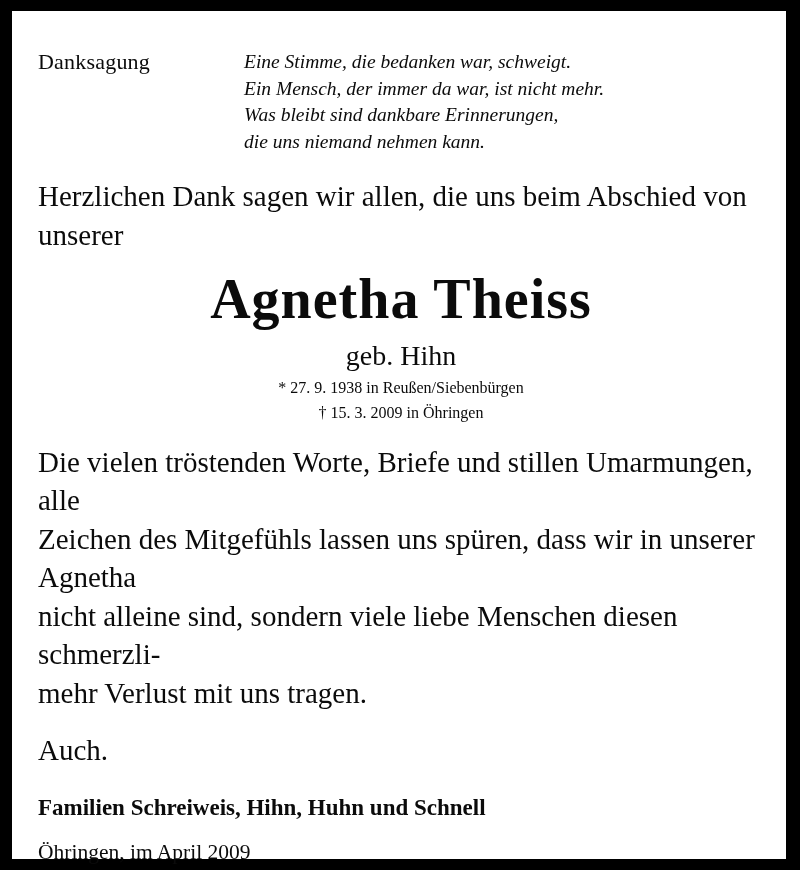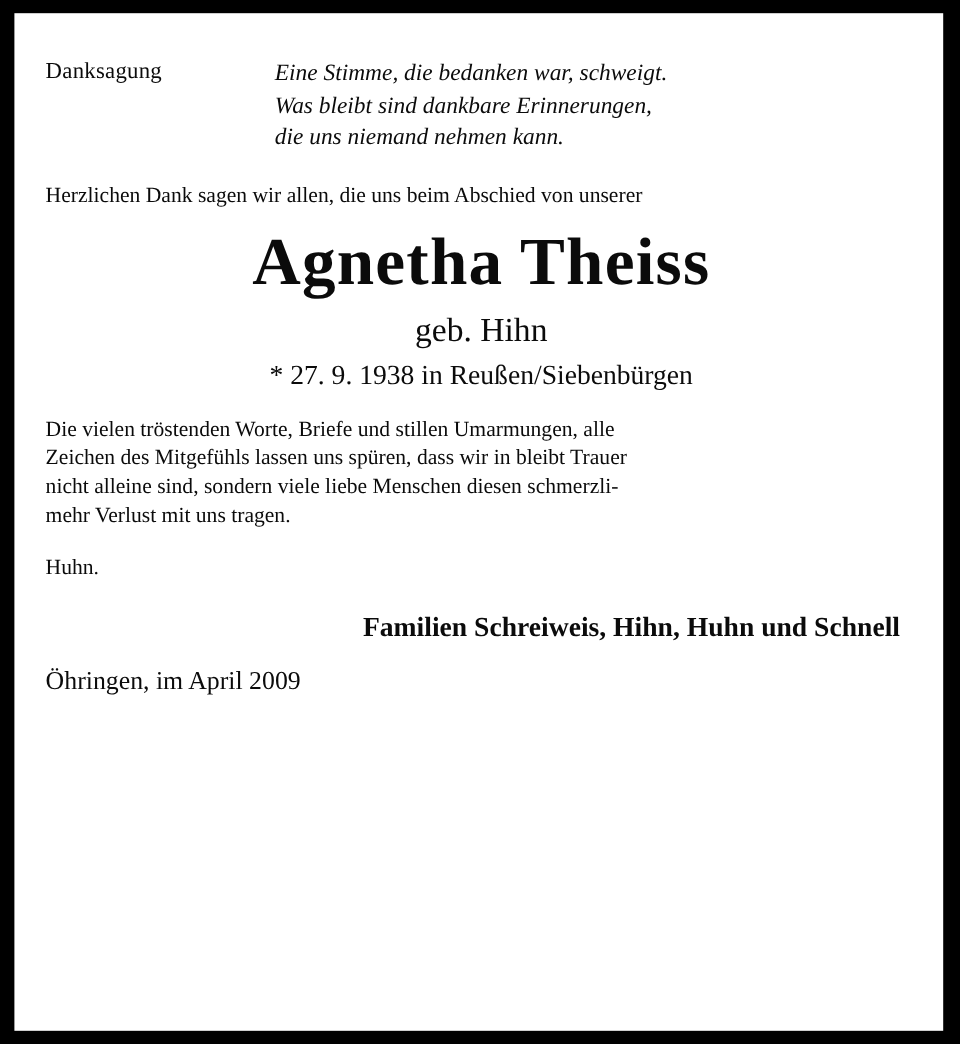--- a/index.html
+++ b/index.html
@@ -33,38 +33,38 @@
     position: relative;
   }
 
   
   .header-row {
     display: flex;
     align-items: flex-start;
     justify-content: flex-start;
   }
   .danksagung {
-    font-size: 19px;
+    font-size: 22px;
     line-height: 1.1;
     letter-spacing: 0.2px;
     white-space: nowrap;
     padding-top: 1px;
   }
   .verse {
     margin-left: 94px;
     font-style: italic;
     font-size: 19.5px;
     line-height: 1.36;
     white-space: nowrap;
   }
   .verse-line { display: block; }
 
   
   .para {
-    font-size: 18px;
+    font-size: 29px;
     line-height: 1.33;
     margin: 0;
     text-align: left;
   }
   .para-lead { margin-top: 22px; }
   .para-gap  { margin-top: 19px; }
 
   .para .ln { display: block; }
 
   
@@ -79,29 +79,29 @@
     letter-spacing: 1px;
     margin: 0;
     text-align: center;
   }
   .maiden-name {
     font-size: 28px;
     line-height: 1.2;
     margin-top: 10px;
   }
   .life-date {
-    font-size: 23px;
+    font-size: 16px;
     line-height: 1.28;
     margin-top: 5px;
     white-space: nowrap;
   }
 
   
   .family-line {
-    text-align: right;
+    text-align: left;
     font-weight: bold;
     font-size: 23px;
     line-height: 1.2;
     margin-top: 24px;
     padding-right: 14px;
   }
   .place-date {
     font-size: 21.5px;
     line-height: 1.2;
     margin-top: 18px;
@@ -111,46 +111,48 @@
 <body>
 
 <div class="notice-frame">
   <div class="notice-inner">
 
     <div class="header-row">
       <div class="danksagung">Danksagung</div>
 
       <div class="verse">
         <span class="verse-line">Eine Stimme, die bedanken war, schweigt.</span>
+        <span class="verse-line">Ein Mensch, der immer da war, ist nicht mehr.</span>
         <span class="verse-line">Was bleibt sind dankbare Erinnerungen,</span>
         <span class="verse-line">die uns niemand nehmen kann.</span>
       </div>
     </div>
 
     <p class="para para-lead">
       <span class="ln">Herzlichen Dank sagen wir allen, die uns beim Abschied von unserer</span>
     </p>
 
     <div class="name-block">
       <div class="deceased-name">Agnetha Theiss</div>
       <div class="maiden-name">geb. Hihn</div>
       <div class="life-date">* 27. 9. 1938 in Reußen/Siebenbürgen</div>
+      <div class="life-date">† 15. 3. 2009 in Öhringen</div>
     </div>
 
 
     <p class="para para-gap">
       <span class="ln">Die vielen tröstenden Worte, Briefe und stillen Umarmungen, alle</span>
-      <span class="ln">Zeichen des Mitgefühls lassen uns spüren, dass wir in bleibt Trauer</span>
+      <span class="ln">Zeichen des Mitgefühls lassen uns spüren, dass wir in unserer Agnetha</span>
       <span class="ln">nicht alleine sind, sondern viele liebe Menschen diesen schmerzli-</span>
       <span class="ln">mehr Verlust mit uns tragen.</span>
     </p>
 
 
     <p class="para para-gap">
-      <span class="ln">Huhn.</span>
+      <span class="ln">Auch.</span>
     </p>
 
     <div class="family-line">Familien Schreiweis, Hihn, Huhn und Schnell</div>
 
     <div class="place-date">Öhringen, im April 2009</div>
 
   </div>
 </div>
 
 </body></html>

